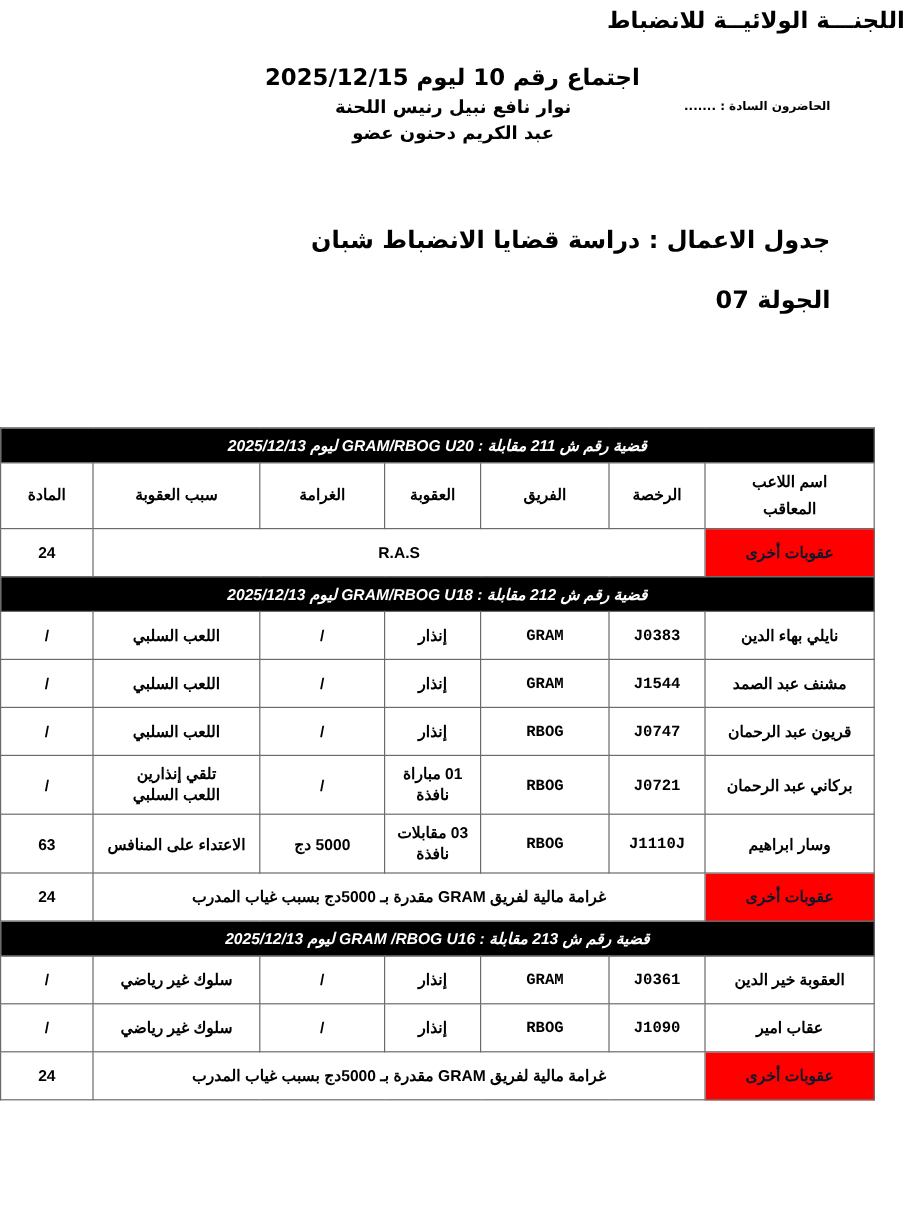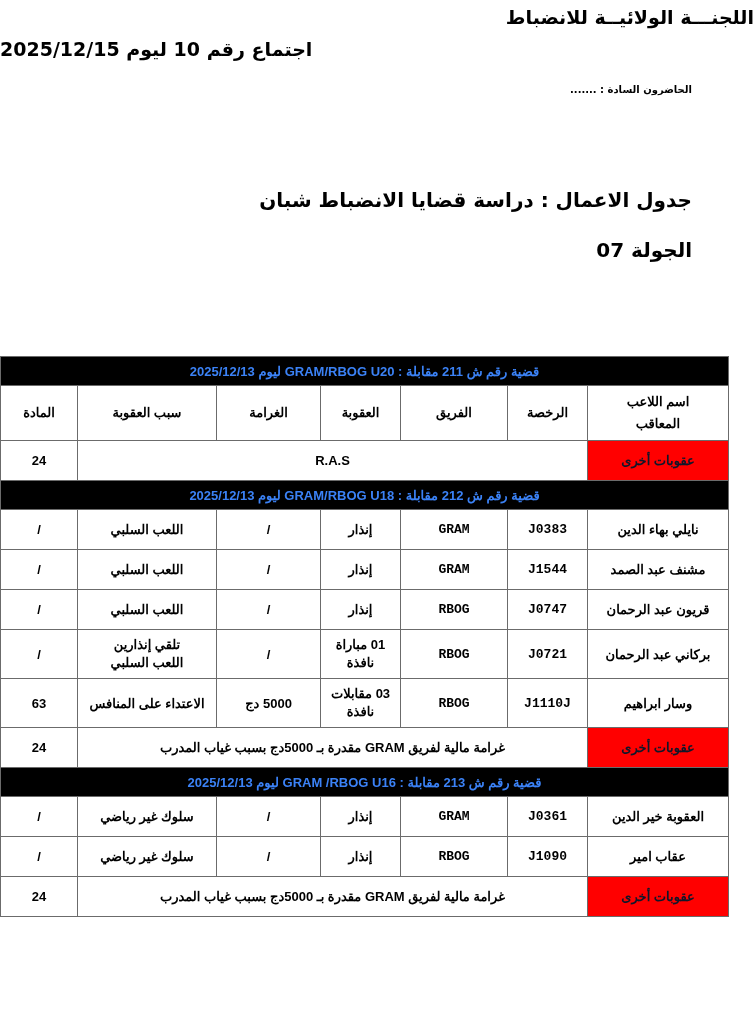--- a/index.html
+++ b/index.html
@@ -2,50 +2,52 @@
 <html><head>
 <meta charset="utf-8">
 <style>
   html, body { margin:0; padding:0; background:#ffffff; }
   body { width:754px; height:1024px; position:relative; overflow:hidden;
          font-family:"DejaVu Sans", sans-serif; color:#000; }
   .abs { position:absolute; }
   .title1 { top:6px; left:0; width:754px; text-align:right; padding-left:-30px;
             font-size:19px; font-weight:bold; direction:rtl; }
   .title1 span { display:inline-block; margin-left:40px; }
-  .title2 { top:38px; left:0; width:754px; text-align:left;
+  .title2 { top:54px; left:0; width:754px; text-align:center;
             font-size:19px; font-weight:bold; direction:rtl; }
   .present-label { top:84px; right:62px; font-size:10px; font-weight:bold; direction:rtl; white-space:nowrap; }
   .present-names { top:78px; right:278px; font-size:15px; font-weight:bold; direction:rtl;
                    text-align:center; line-height:22px; white-space:nowrap; }
   .agenda { top:188px; right:62px; font-size:20px; font-weight:bold; direction:rtl; white-space:nowrap; }
   .agenda .red, .round { color:#000000; }
   .round { top:238px; right:62px; font-size:20px; font-weight:bold; direction:rtl; white-space:nowrap; }
 
   table.main { position:absolute; top:356px; left:0; width:728px; border-collapse:collapse;
                direction:rtl; table-layout:fixed; font-family:"Liberation Sans", sans-serif; }
   table.main td { border:1px solid #6b6b6b; text-align:center; vertical-align:middle;
                   font-size:13px; font-weight:bold; padding:0 4px; }
-  .banner td { background:#000; color:#3b82f6; font-size:15px; height:28px; border-color:#000; }
+  .banner td { background:#000; color:#ffffff; font-size:15px; height:28px; border-color:#000;font-style:italic; }
   .hdr td { height:54px; font-size:14px; font-weight:normal; line-height:22px; }
   tr.row td { height:39px; }
   tr.row.tall td { height:48px; }
   td.other-label { background:#ff0000; color:#0f172a; font-weight:bold; font-size:13px; }
   td.top-align { vertical-align:top; padding-top:6px; }
   td.latin { font-family:Liberation Mono, monospace;margin-left:44px; }
   td.multi { line-height:18px; }
 </style>
 </head>
 <body>
 
 <div class="abs title1"><span>اللجنـــة الولائيــة للانضباط</span></div>
 <div class="abs title2">اجتماع  رقم  10 ليوم 2025/12/15</div>
 
 <div class="abs present-label">الحاضرون السادة : .......</div>
 <div class="abs present-names">
+  <div>نوار نافع نبيل   رنيس اللحنة</div>
+  <div>عبد الكريم دحنون  عضو</div>
 </div>
 
 <div class="abs agenda">
   <span>جدول الاعمال :  دراسة قضايا الانضباط </span>
   <span class="red">شبان</span>
 </div>
 <div class="abs round">الجولة  07</div>
 
 <table class="main">
   <colgroup>

